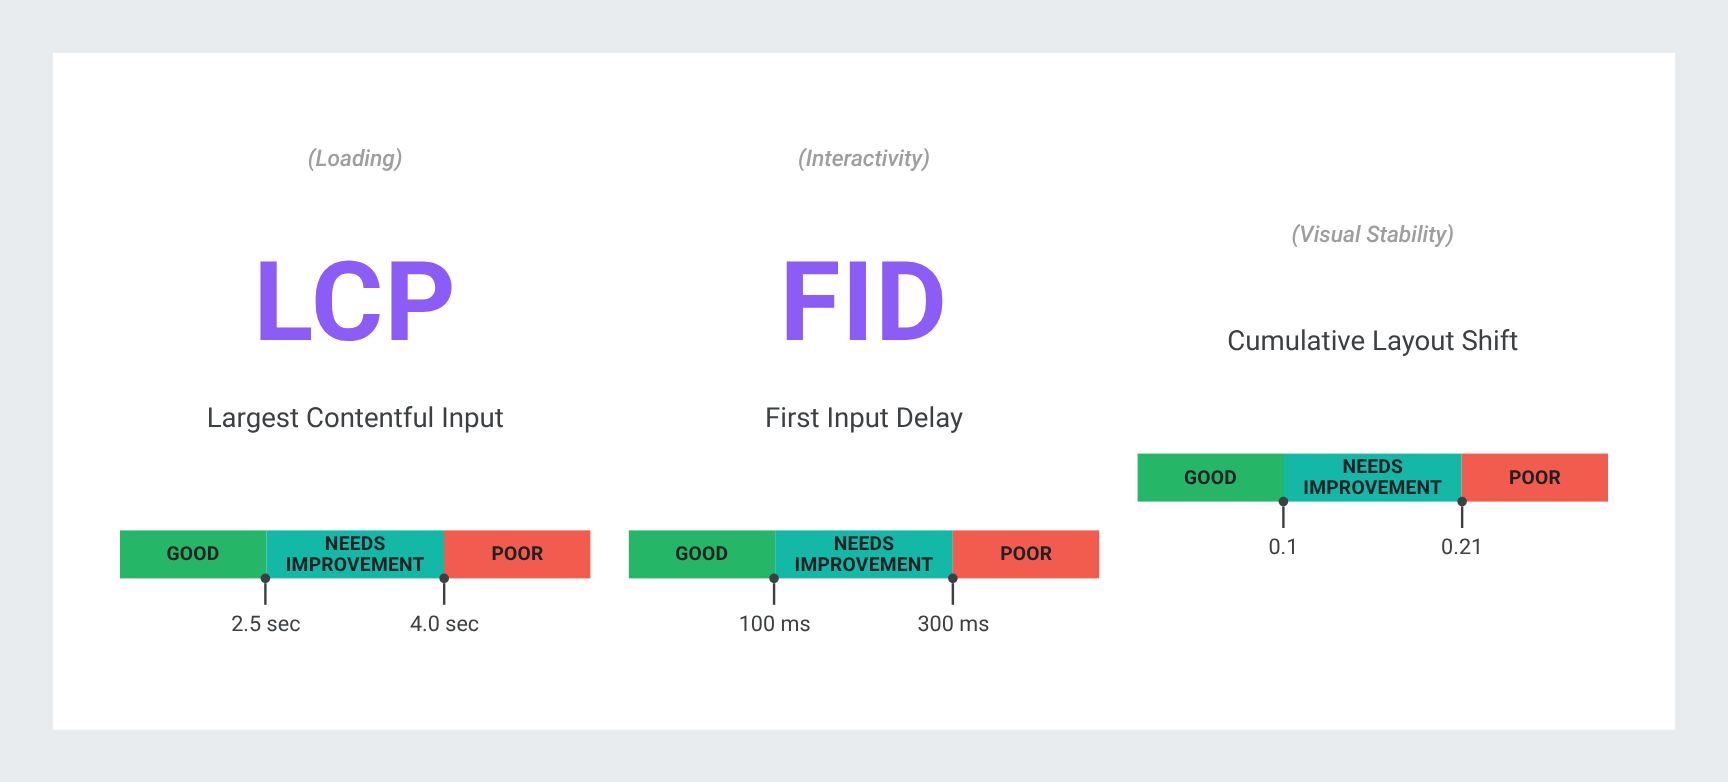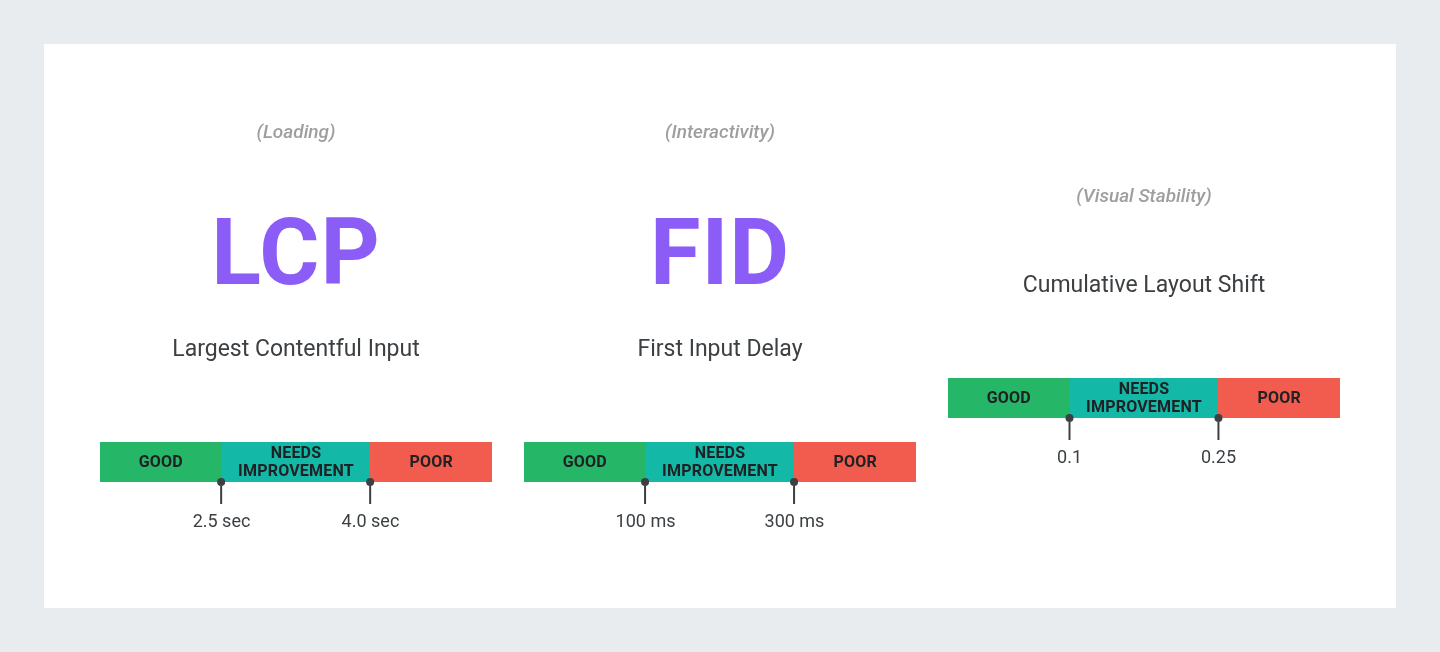--- a/index.html
+++ b/index.html
@@ -171,19 +171,19 @@
       </div>
       <div class="ticks">
         <div class="tick tick-a">
           <div class="dot"></div>
             <div class="stem"></div>
           <div class="label">0.1</div>
         </div>
         <div class="tick tick-b">
           <div class="dot"></div>
             <div class="stem"></div>
-          <div class="label">0.25</div>
+          <div class="label">0.21</div>
         </div>
       </div>
     </div>
   </div>
 
 </div>
 
 </body></html>

